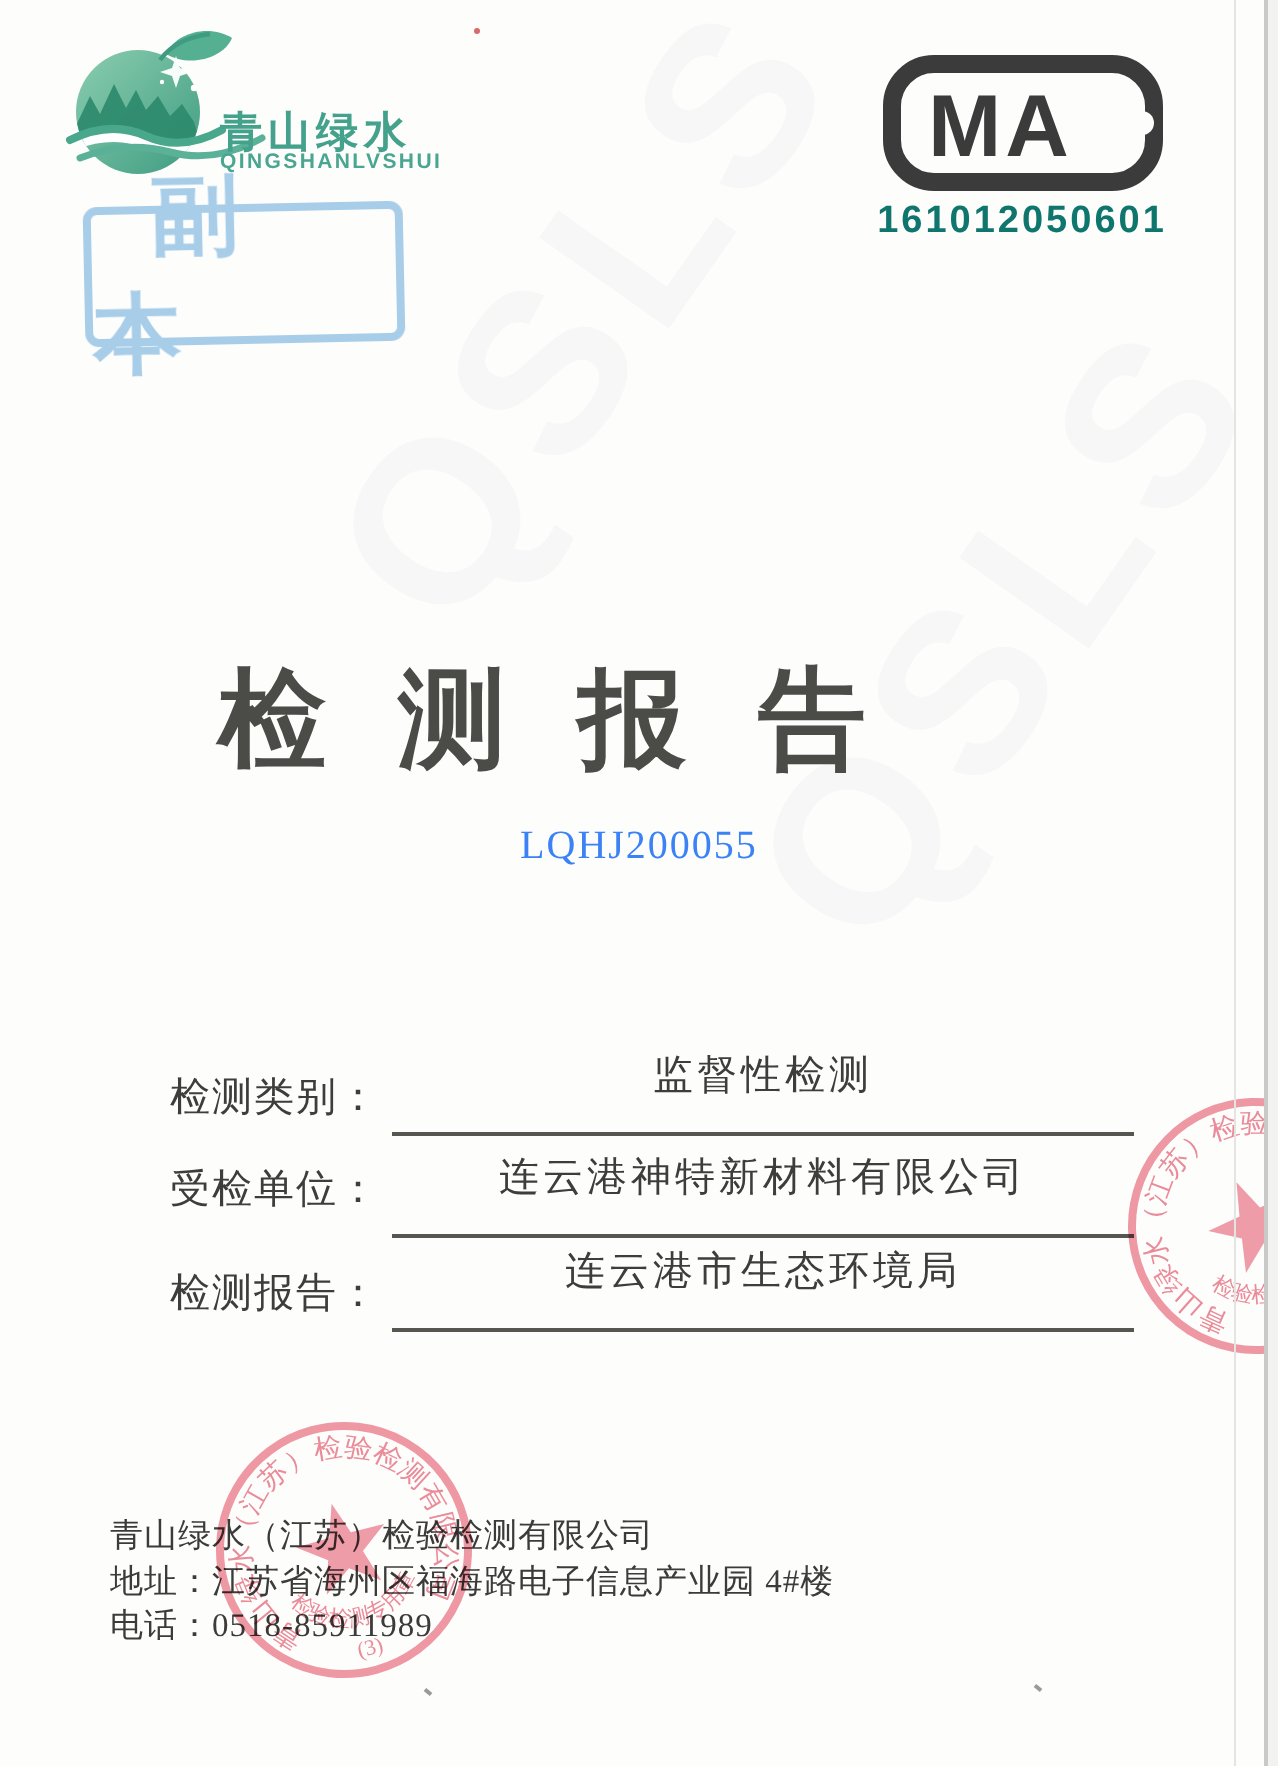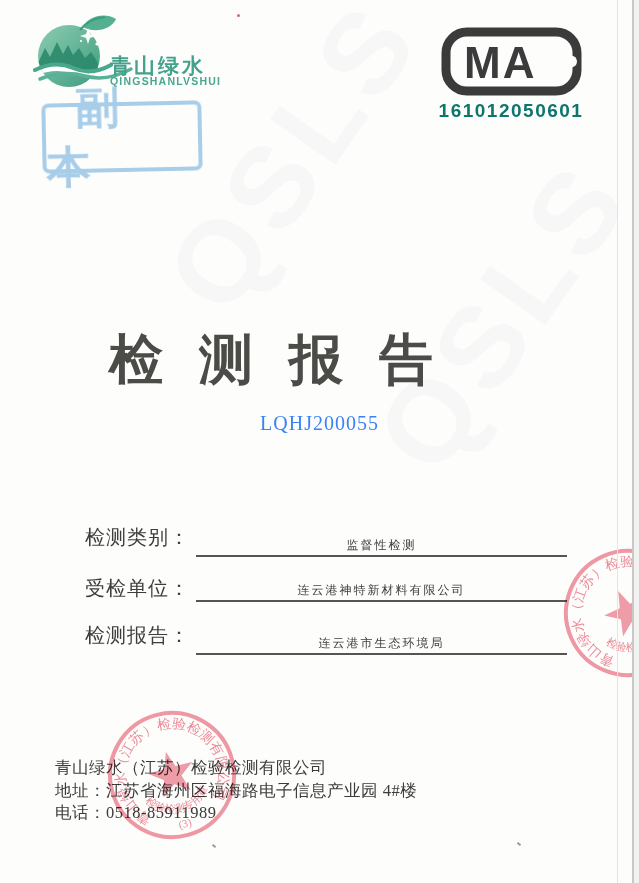--- a/index.html
+++ b/index.html
@@ -36,22 +36,22 @@
   
   .title{left:0;top:324px;width:542px;text-align:center;
     font-size:54px;font-weight:600;color:#4b4b48;
     letter-spacing:36px;text-indent:36px;}
   .report-no{left:0;top:412px;width:639px;text-align:center;
     font-size:20px;color:#3b82f6;letter-spacing:1px;}
 
   
   .row{position:absolute;left:85px;display:flex;align-items:flex-end;}
   .row-label{font-size:20px;color:#3d3d3b;width:111px;letter-spacing:1px;padding-bottom:6px;}
-  .row-value{width:371px;text-align:center;font-size:12px;color:#3d3d3b;
-    letter-spacing:2px;border-bottom:2px solid #57554f;padding-bottom:1px;}
+  .row-value{width:371px;text-align:center;font-size:20px;color:#3d3d3b;
+    letter-spacing:2px;border-bottom:2px solid #57554f;padding-bottom:15px;}
   .row1{top:524px;} .row2{top:575px;align-items:center;} .row3{top:622px;}
 
   
   .footer{left:55px;top:757px;font-size:16.5px;line-height:22.5px;color:#3b3b39;letter-spacing:.5px;}
 
   
   .stamp{mix-blend-mode:multiply;opacity:.88;}
   .stamp text{fill:#ea7c8d;}
 
   

